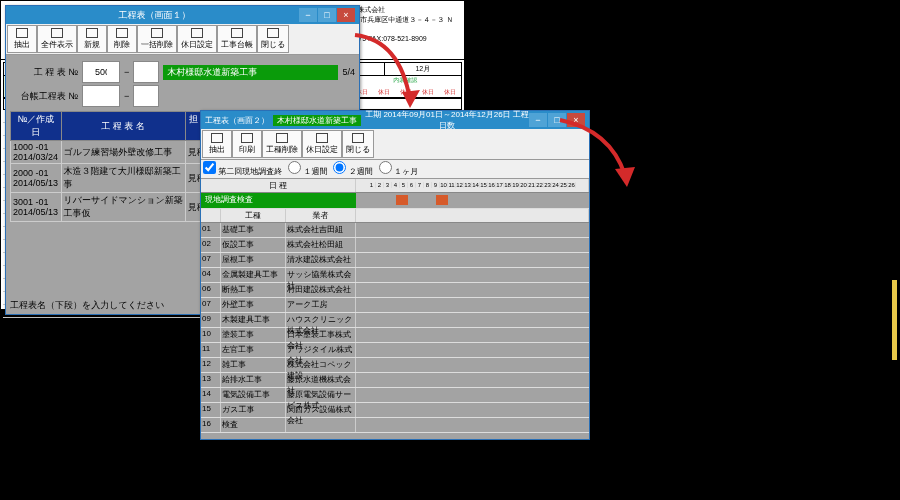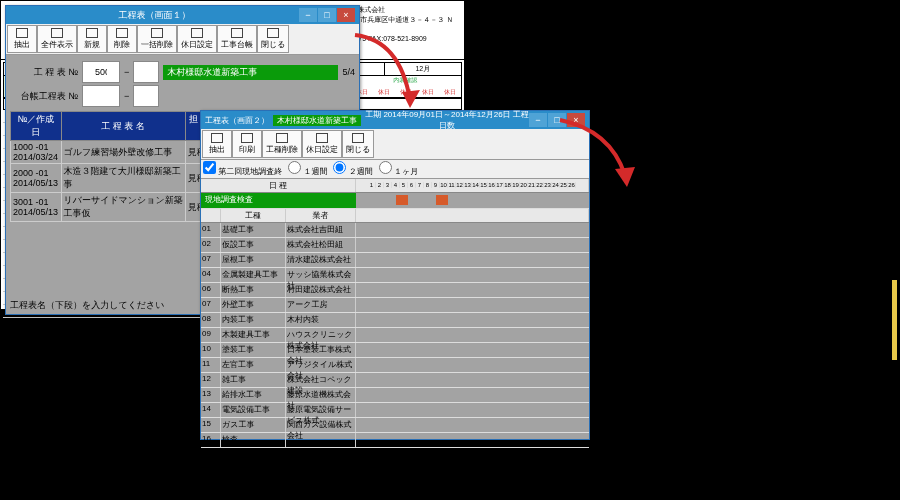--- a/index.html
+++ b/index.html
@@ -219,26 +219,20 @@
           <div class="tc">村田建設株式会社</div>
           <div class="tg"></div>
         </div>
         <div class="task-row">
           <div class="tl">07</div>
           <div class="tn">外壁工事</div>
           <div class="tc">アーク工房</div>
           <div class="tg"></div>
         </div>
         <div class="task-row">
-          <div class="tl">08</div>
-          <div class="tn">内装工事</div>
-          <div class="tc">木村内装</div>
-          <div class="tg"></div>
-        </div>
-        <div class="task-row">
           <div class="tl">09</div>
           <div class="tn">木製建具工事</div>
           <div class="tc">ハウスクリニック株式会社</div>
           <div class="tg"></div>
         </div>
         <div class="task-row">
           <div class="tl">10</div>
           <div class="tn">塗装工事</div>
           <div class="tc">日本塗装工事株式会社</div>
           <div class="tg"></div>

